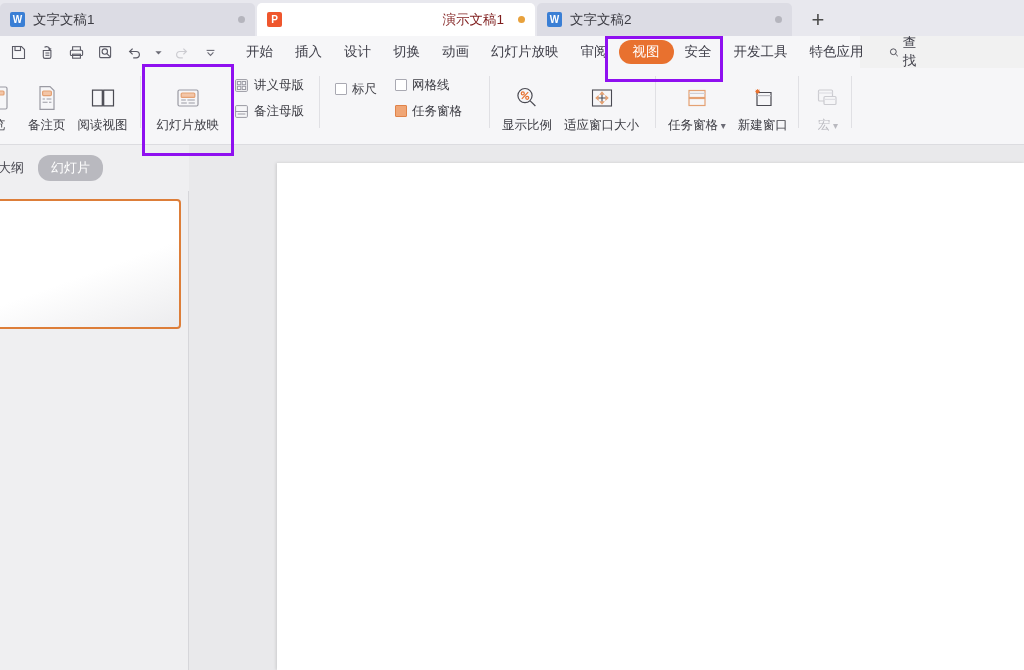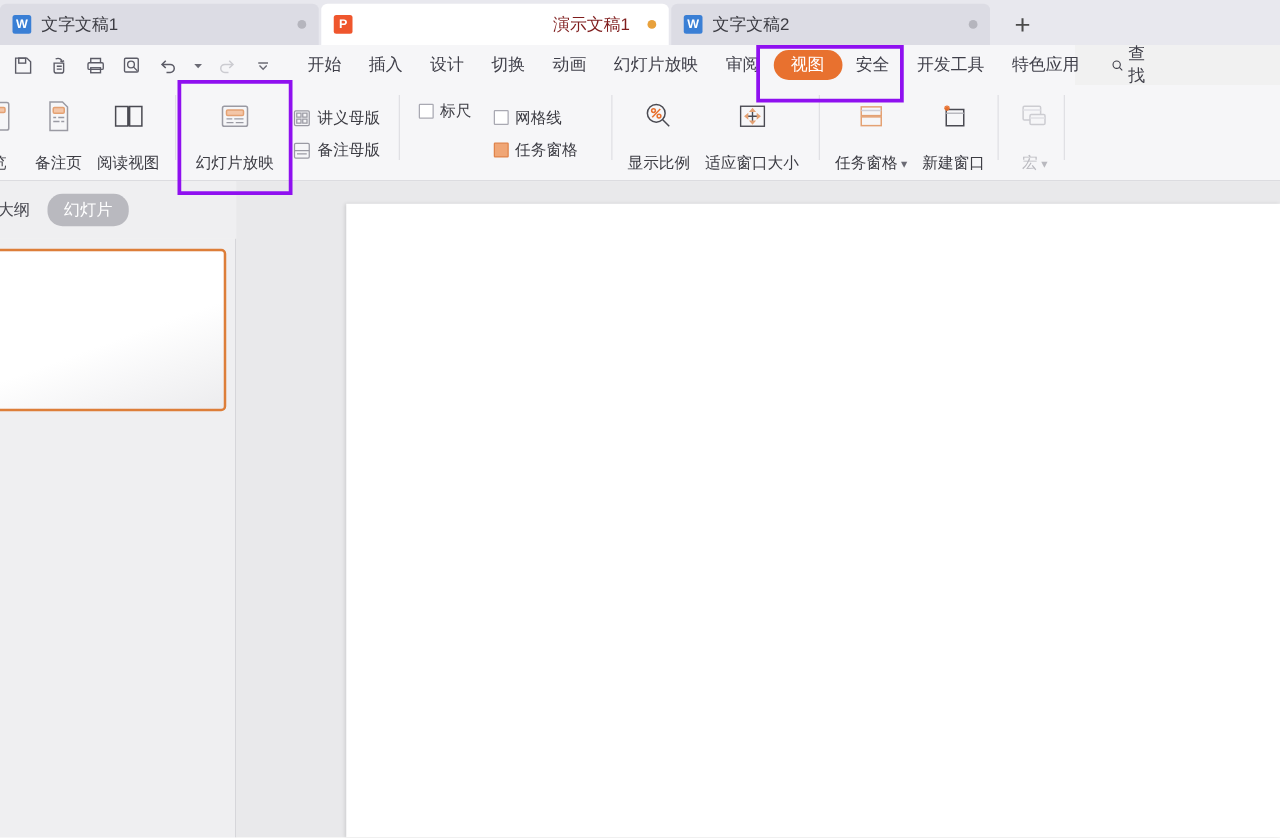--- a/index.html
+++ b/index.html
@@ -74,29 +74,29 @@
     position:absolute;left:0;top:68px;width:1024px;height:76px;
     background:#f6f6f8;
     border-bottom:1px solid #dcdce0;
     display:flex;align-items:flex-start;
   }
   .rgroup{display:flex;align-items:flex-start;height:76px;position:relative;}
   .rsep{width:1px;height:52px;background:#e0e0e4;margin:8px 6px 0 6px;flex:0 0 auto;}
 
   .bigbtn{
     width:auto;min-width:46px;height:68px;margin-top:3px;
-    display:flex;flex-direction:column;align-items:center;justify-content:space-between;
+    display:flex;flex-direction:column;align-items:center;justify-content:center;
     padding:5px 6px 0 6px;box-sizing:border-box;
   }
   .bigbtn .bico{height:34px;display:flex;align-items:center;justify-content:center;}
   .bigbtn .blab{font-size:12.5px;color:#3c3c43;white-space:nowrap;margin-top:2px;}
   .bigbtn.dis .blab{color:#b9b9bf;}
   .bigbtn.dis .bico{opacity:.45;}
 
-  .stackcol{display:flex;flex-direction:column;justify-content:center;height:70px;margin-top:4px;padding:0 4px;}
+  .stackcol{display:flex;flex-direction:column;justify-content:flex-start;height:70px;margin-top:4px;padding:0 4px;}
   .smbtn{display:flex;align-items:center;gap:5px;height:26px;padding:0 5px;}
   .smbtn .slab{font-size:12.5px;color:#3c3c43;white-space:nowrap;}
   .chkrow{display:flex;align-items:center;gap:5px;height:26px;padding:0 5px;}
   .chk{
     width:12px;height:12px;border:1px solid #a9a9b2;background:#fff;border-radius:1px;
     flex:0 0 auto;box-sizing:border-box;
   }
   .chk.on{background:#f0a676;border-color:#e0834a;}
   .chkrow .clab{font-size:12.5px;color:#3c3c43;white-space:nowrap;}
 

